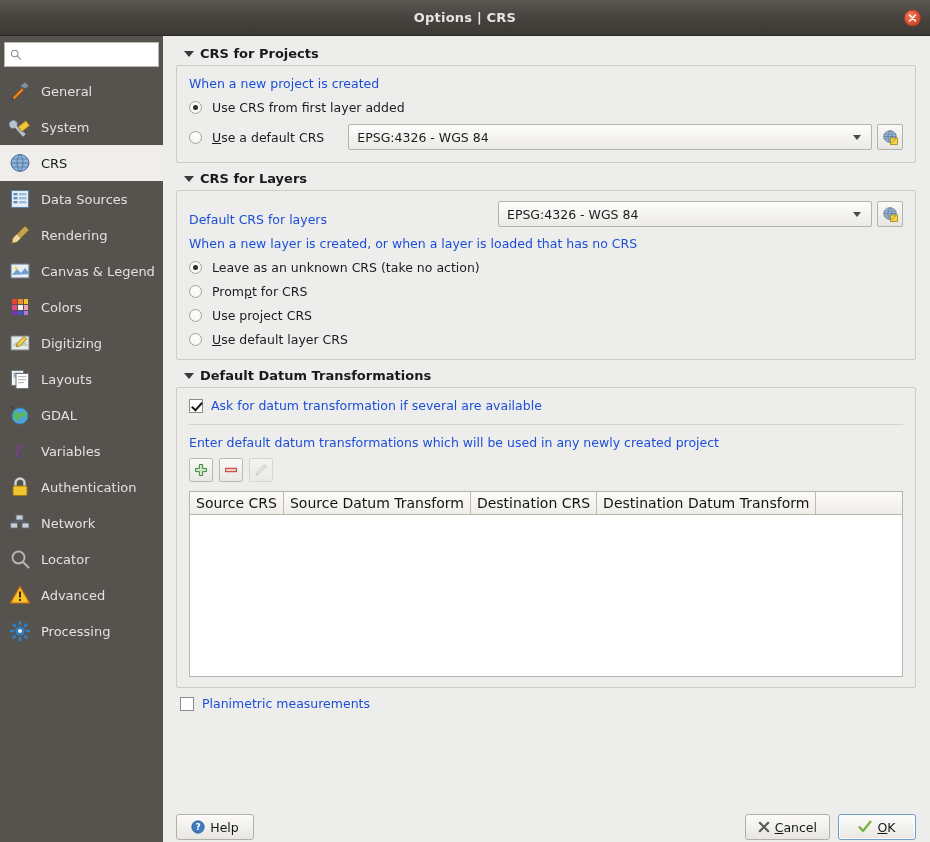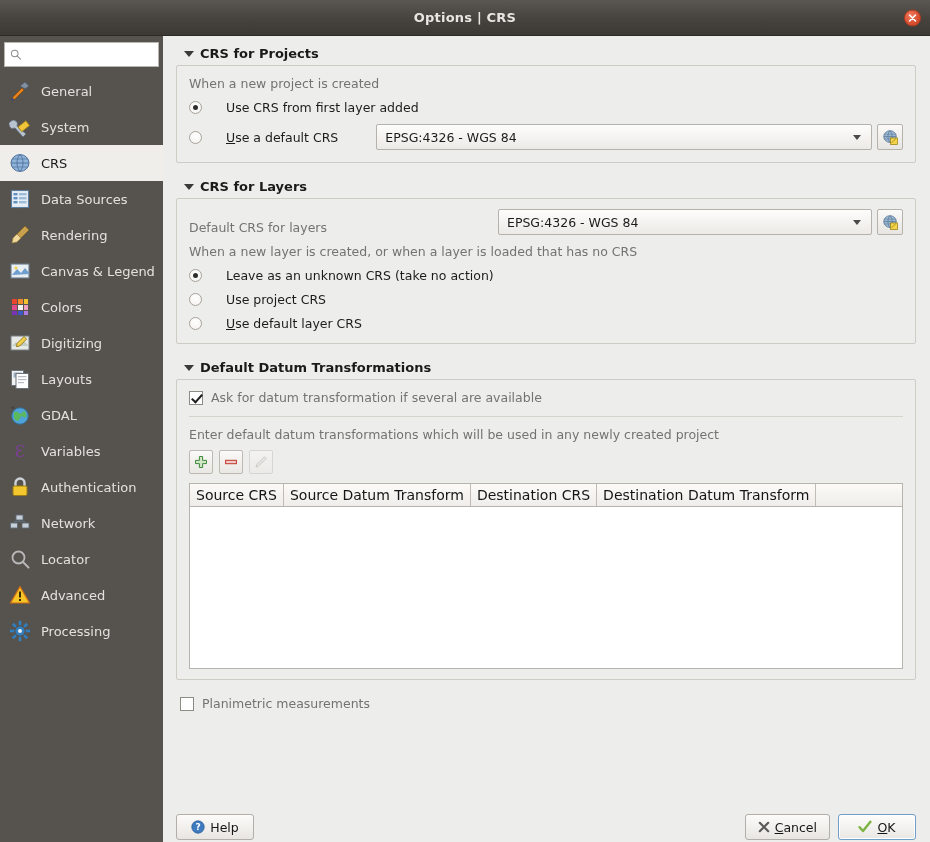--- a/index.html
+++ b/index.html
@@ -105,21 +105,21 @@
 
   
   .main {
     flex: 1;
     padding: 10px 14px 0 13px;
     height: 814px;
     position: relative;
     overflow: hidden;
   }
   .group {
-    margin-bottom: 16px;
+    margin-bottom: 8px;
   }
   .group-header {
     display: flex;
     align-items: center;
     gap: 6px;
     font-weight: bold;
     font-size: 13px;
     color: #1a1a1a;
     margin-bottom: 4px;
     cursor: pointer;
@@ -132,26 +132,26 @@
     border-top: 6px solid #3a3a3a;
   }
   .group-box {
     border: 1px solid #cfccc6;
     background: #ededeb;
     border-radius: 2px;
     padding: 10px 12px 12px 12px;
   }
 
   .row { display: flex; align-items: flex-end; }
-  .static-text { font-size: 12.5px; color: #737373; }
+  .static-text { font-size: 12.5px; color: #1d4ed8; }
 
   
   .radio-row {
     display: flex; align-items: center;
-    gap: 24px;
+    gap: 10px;
     margin-top: 9px;
     cursor: pointer;
   }
   .radio {
     width: 13px; height: 13px;
     border-radius: 50%;
     border: 1px solid #a7a39c;
     background: radial-gradient(circle at 50% 35%, #ffffff, #f2f1ee);
     position: relative;
     flex: 0 0 13px;
@@ -566,20 +566,24 @@
 
         <div class="static-text" style="margin-top:9px;">When a new layer is created, or when a layer is loaded that has no CRS</div>
 
         <div id="layer-crs-options">
             <div class="radio-row">
               <span class="radio checked"></span>
               <span class="radio-label">Leave as an unknown CRS (take no action)</span>
             </div>
             <div class="radio-row">
               <span class="radio"></span>
+              <span class="radio-label">Prom<span class="u">p</span>t for CRS</span>
+            </div>
+            <div class="radio-row">
+              <span class="radio"></span>
               <span class="radio-label">Use project CRS</span>
             </div>
             <div class="radio-row">
               <span class="radio"></span>
               <span class="radio-label"><span class="u">U</span>se default layer CRS</span>
             </div>
           </div>
       </div>
     </div>
 

